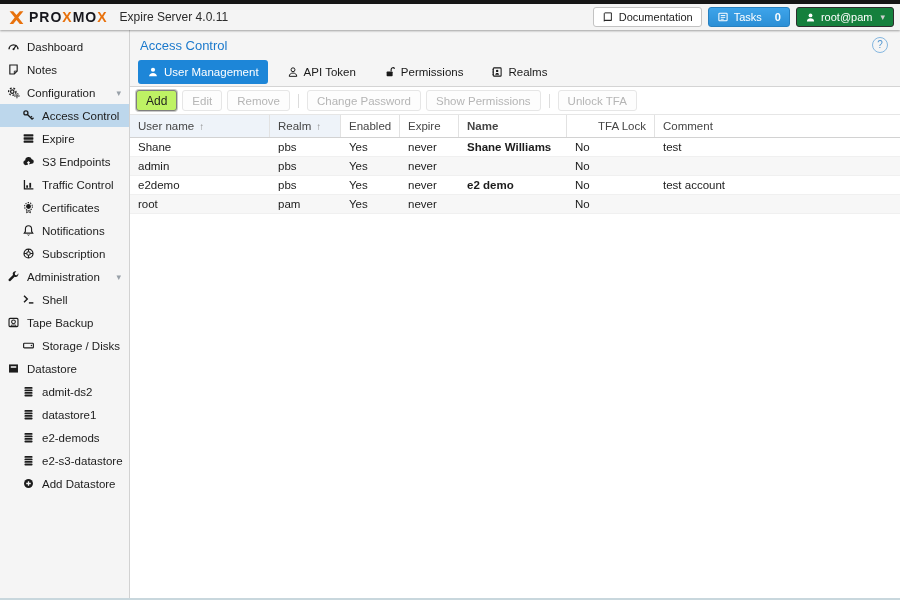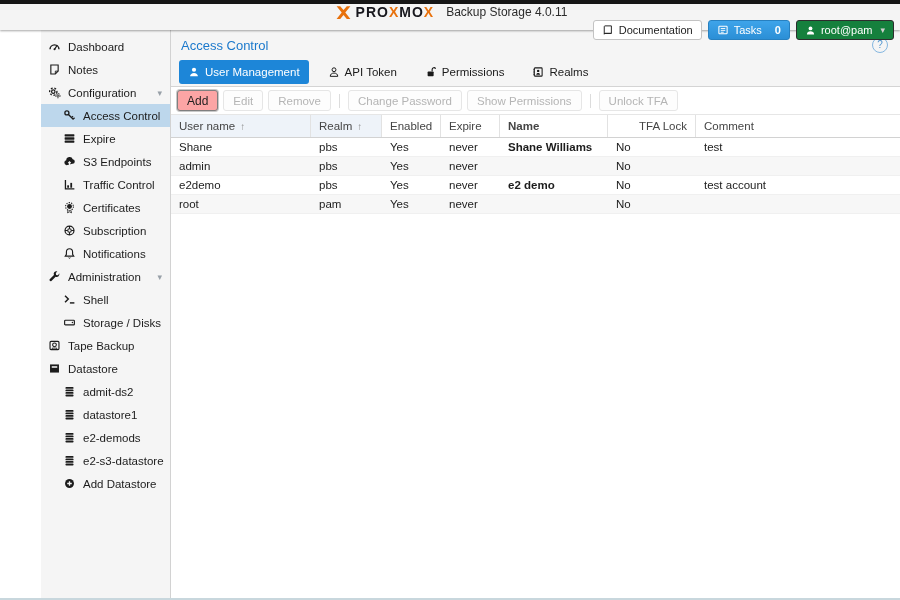--- a/index.html
+++ b/index.html
@@ -1,37 +1,37 @@
 <!DOCTYPE html>
 <html><head>
 <meta charset="utf-8">
 <style>
   html,body{margin:0;padding:0;background:#e8e8e8;}
   .app{width:900px;height:600px;position:relative;overflow:hidden;background:#fff;
        font-family:"Liberation Sans",sans-serif;-webkit-font-smoothing:antialiased;}
   .top-strip{height:4px;background:#161616;}
   .hdr{height:26px;background:#f4f4f4;display:flex;align-items:center;padding:0 6px 0 8px;
-       box-shadow:0 1px 2px rgba(0,0,0,0.35);position:relative;z-index:5;flex-direction:column;}
+       box-shadow:0 1px 2px rgba(0,0,0,0.35);position:relative;z-index:5;}
   .brand{display:flex;align-items:center;gap:4px;}
   .logo-x{width:17px;height:16px;display:inline-block;}
   .wordmark{font-weight:bold;font-size:14px;letter-spacing:1px;color:#17171d;}
   .wordmark .ox{color:#e8710c;}
   .subtitle{font-size:12px;color:#2b2b2b;margin-left:8px;}
   .hdr-right{margin-left:auto;display:flex;align-items:center;gap:6px;}
   .hbtn{height:20px;border-radius:3px;font-size:11px;display:inline-flex;align-items:center;
         gap:5px;padding:0 8px;box-sizing:border-box;cursor:default;text-align:center;}
   .hbtn .ic{display:inline-flex;}
   .hbtn.doc{background:#fff;border:1px solid #c3c3c3;color:#222;}
   .hbtn.tasks{background:linear-gradient(#3ea4ea,#2b8fd6);border:1px solid #2780c0;color:#fff;}
   .hbtn.tasks .count{margin-left:8px;font-weight:bold;}
   .hbtn.user{background:#15803d;border:1px solid #2d2d2d;color:#fff;}
   .hbtn.user .caret{font-size:9px;color:#cfcfcf;margin-left:3px;}
   .body{display:flex;height:568px;}
   .sidebar{width:130px;background:#f5f5f5;border-right:1px solid #d2d2d2;
-           padding-top:5px;box-sizing:border-box;flex:none;margin-left:41px;}
+           padding-top:5px;box-sizing:border-box;flex:none;}
   .si{display:flex;align-items:center;height:23px;padding-left:7px;gap:6px;
       font-size:11.5px;color:#1c1c1c;position:relative;cursor:default;}
   .si.l1{padding-left:22px;}
   .si.sel{background:#bdd7ec;}
   .si .ic{width:14px;height:14px;display:inline-flex;flex:none;}
   .si .ic svg{width:13px;height:13px;display:block;}
   .si .chev{margin-left:auto;margin-right:8px;font-size:9px;color:#98a0a8;}
   .main{flex:1;display:flex;flex-direction:column;background:#f5f5f5;min-width:0;}
   .title-row{height:26px;display:flex;align-items:center;justify-content:space-between;
              padding:2px 12px 0 10px;}
@@ -41,21 +41,21 @@
   .tabs-row{height:28px;display:flex;align-items:center;gap:10px;padding:0 0 0 8px;}
   .tab{display:inline-flex;align-items:center;gap:5px;padding:0 9px;height:24px;
        font-size:11.5px;color:#1a1a1a;border-radius:3px;cursor:default;}
   .tab .ic{display:inline-flex;}
   .tab .ic svg{width:12px;height:12px;display:block;}
   .tab.active{background:#1d86d8;color:#fff;}
   .panel{flex:1;background:#fff;border-top:1px solid #d4d4d4;display:flex;
          flex-direction:column;min-height:0;}
   .toolbar{height:27px;display:flex;align-items:center;padding:0 6px;gap:5px;
            border-bottom:1px solid #e6e6e6;background:#fff;flex:none;}
-  .tb-btn{height:21px;padding:0 9px;border:1px solid #d9d9d9;border-radius:3px;background:#fca5a5;
+  .tb-btn{height:21px;padding:0 9px;border:1px solid #d9d9d9;border-radius:3px;background:#bef264;
           font-size:11.5px;color:#1f1f1f;display:inline-flex;align-items:center;
           box-sizing:border-box;cursor:default;}
   .tb-btn.focus{border-color:#7f7f7f;box-shadow:0 0 0 1px #c9c9c9;font-size:12px;}
   .tb-btn.disabled{color:#b5b5b5;border-color:#e6e6e6;background:#fdfdfd;}
   .tb-sep{width:1px;height:14px;background:#dcdcdc;margin:0 3px;}
   .thead{display:flex;height:22px;border-bottom:1px solid #d2d2d2;background:#fff;flex:none;}
   .th{display:flex;align-items:center;padding:0 8px;border-right:1px solid #e2e2e2;
       font-size:11.5px;color:#454545;box-sizing:border-box;cursor:default;}
   .th.sorted{background:#eef3f9;}
   .th .sort{margin-left:5px;color:#8a8a8a;font-size:10px;}
@@ -77,21 +77,21 @@
   <div class="top-strip"></div>
 
   <div class="hdr">
     <div class="brand">
       <span class="logo-x">
         <svg viewBox="0 0 16 16">
             <path d="M1.5 2h3.4L8 5.6 11.1 2h3.4L9.7 8l4.8 6h-3.4L8 10.4 4.9 14H1.5l4.8-6z" fill="#e8710c"></path>
           </svg>
       </span>
       <span class="wordmark"><span>PRO</span><span class="ox">X</span><span>MO</span><span class="ox">X</span></span>
-      <span class="subtitle">Backup Storage 4.0.11</span>
+      <span class="subtitle">Expire Server 4.0.11</span>
     </div>
     <div class="hdr-right">
       <div class="hbtn doc">
         <span class="ic">
           <svg viewBox="0 0 16 16" width="12" height="12">
               <path d="M3 3.5c0-.6.4-1 1-1h8.5v10H4a1 1 0 0 0-1 1z" fill="none" stroke="currentColor" stroke-width="1.3"></path>
               <path d="M3 13.5c0-.6.4-1 1-1h8.5" fill="none" stroke="currentColor" stroke-width="1.3"></path>
             </svg>
         </span>
         <span>Documentation</span>
@@ -206,77 +206,77 @@
               <circle cx="8" cy="6.8" r="4.8" fill="none" stroke="currentColor" stroke-width="1.3" stroke-dasharray="1.6 1.4"></circle>
               <path d="M6.3 11.4l-.8 3.1 2.5-1.2 2.5 1.2-.8-3.1" fill="none" stroke="currentColor" stroke-width="1"></path>
             </svg>
           </span>
         <span>Certificates</span>
       </div>
 
       <div class="si l1">
         <span class="ic">
             <svg viewBox="0 0 16 16">
+              <path d="M8 2.2c2.4 0 3.8 1.8 3.8 4v2.8l1.4 2.2H2.8l1.4-2.2V6.2c0-2.2 1.4-4 3.8-4z" fill="none" stroke="currentColor" stroke-width="1.4"></path>
+              <path d="M6.8 13.1c.2.9 2.2.9 2.4 0" stroke="currentColor" stroke-width="1.2" fill="none"></path>
+            </svg>
+          </span>
+        <span>Notifications</span>
+      </div>
+
+      <div class="si l1">
+        <span class="ic">
+            <svg viewBox="0 0 16 16">
               <circle cx="8" cy="8" r="5.5" fill="none" stroke="currentColor" stroke-width="1.5"></circle>
               <circle cx="8" cy="8" r="2.2" fill="none" stroke="currentColor" stroke-width="1.3"></circle>
               <path d="M8 2.5v3.2M8 10.3v3.2M2.5 8h3.2M10.3 8h3.2" stroke="currentColor" stroke-width="1.3"></path>
             </svg>
           </span>
         <span>Subscription</span>
       </div>
 
-      <div class="si l1">
-        <span class="ic">
-            <svg viewBox="0 0 16 16">
-              <path d="M8 2.2c2.4 0 3.8 1.8 3.8 4v2.8l1.4 2.2H2.8l1.4-2.2V6.2c0-2.2 1.4-4 3.8-4z" fill="none" stroke="currentColor" stroke-width="1.4"></path>
-              <path d="M6.8 13.1c.2.9 2.2.9 2.4 0" stroke="currentColor" stroke-width="1.2" fill="none"></path>
-            </svg>
-          </span>
-        <span>Notifications</span>
-      </div>
-
       <div class="si">
         <span class="ic">
             <svg viewBox="0 0 16 16">
               <path d="M13.8 4a3.3 3.3 0 0 1-4.4 4.2L4.2 13.4a1.5 1.5 0 0 1-2.1-2.1l5.2-5.2A3.3 3.3 0 0 1 11.5 1.7L9.6 3.6l.4 2.4 2.4.4z" fill="currentColor"></path>
             </svg>
           </span>
         <span>Administration</span>
         <span class="chev">▾</span>
       </div>
 
       <div class="si l1">
         <span class="ic">
             <svg viewBox="0 0 16 16">
               <path d="M2.5 3.5l4 4-4 4" stroke="currentColor" stroke-width="1.8" fill="none"></path>
               <path d="M8.5 12.2h5.5" stroke="currentColor" stroke-width="1.8"></path>
             </svg>
           </span>
         <span>Shell</span>
-      </div>
-
-      <div class="si l1">
-        <span class="ic">
-            <svg viewBox="0 0 16 16">
-              <rect x="2" y="5.2" width="12" height="5.8" rx="1" fill="none" stroke="currentColor" stroke-width="1.4"></rect>
-              <circle cx="11.6" cy="8.1" r="0.9" fill="currentColor"></circle>
-            </svg>
-          </span>
-        <span>Storage / Disks</span>
       </div>
 
       <div class="si">
         <span class="ic">
             <svg viewBox="0 0 16 16">
               <rect x="2.5" y="3" width="11" height="10" rx="1.2" fill="none" stroke="currentColor" stroke-width="1.4"></rect>
               <circle cx="8" cy="7.2" r="2.3" fill="none" stroke="currentColor" stroke-width="1.3"></circle>
               <path d="M5.2 13v-1.8h5.6V13" stroke="currentColor" stroke-width="1.1" fill="none"></path>
             </svg>
           </span>
         <span>Tape Backup</span>
+      </div>
+
+      <div class="si l1">
+        <span class="ic">
+            <svg viewBox="0 0 16 16">
+              <rect x="2" y="5.2" width="12" height="5.8" rx="1" fill="none" stroke="currentColor" stroke-width="1.4"></rect>
+              <circle cx="11.6" cy="8.1" r="0.9" fill="currentColor"></circle>
+            </svg>
+          </span>
+        <span>Storage / Disks</span>
       </div>
 
       <div class="si">
         <span class="ic">
             <svg viewBox="0 0 16 16">
               <rect x="2.5" y="3" width="11" height="10" fill="currentColor"></rect>
               <rect x="4.6" y="5.2" width="6.8" height="1.9" fill="#f5f5f5"></rect>
             </svg>
           </span>
         <span>Datastore</span>

